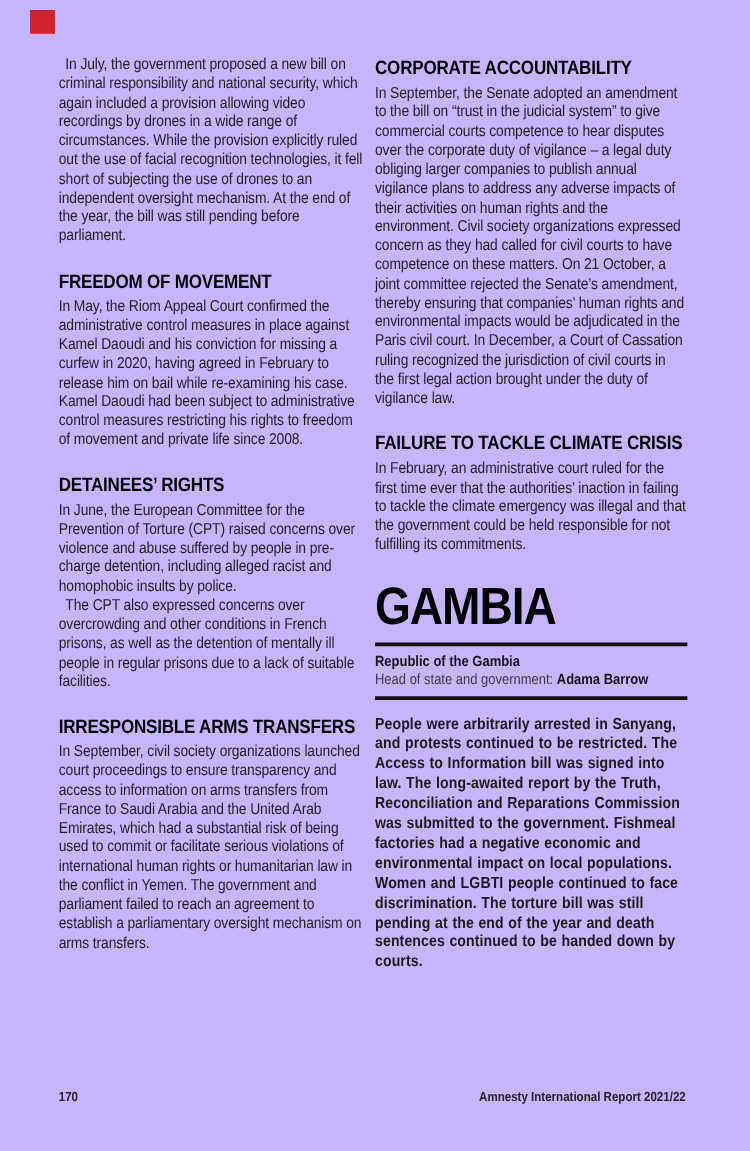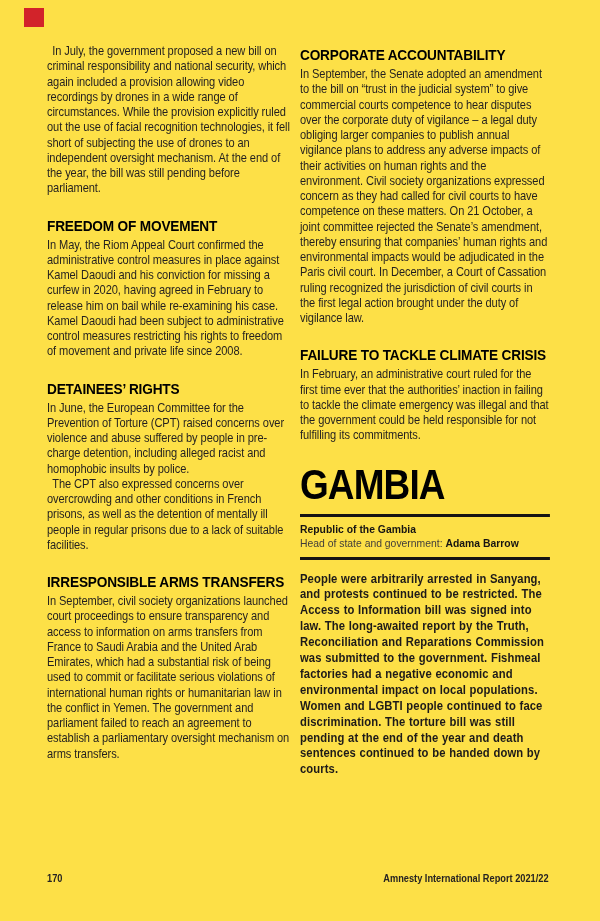--- a/index.html
+++ b/index.html
@@ -3,21 +3,21 @@
 <meta charset="utf-8">
 <style>
   * { margin: 0; padding: 0; box-sizing: border-box; }
   html, body { background: #ffffff; }
   body {
     width: 600px; height: 921px;
     font-family: "Liberation Sans", sans-serif;
     position: relative; overflow: hidden;
     color: #221f1f;
   }
-  .page { position: relative; width: 600px; height: 921px; background: #fde047; }
+  .page { position: relative; width: 600px; height: 921px; background: #c4b5fd; }
 
   .red-marker {
     position: absolute; left: 24px; top: 8px;
     width: 20px; height: 19px; background: #d2232a;
   }
 
   
   .col {
     position: absolute; top: 44px;
     transform: scaleX(0.88); transform-origin: 0 0;

